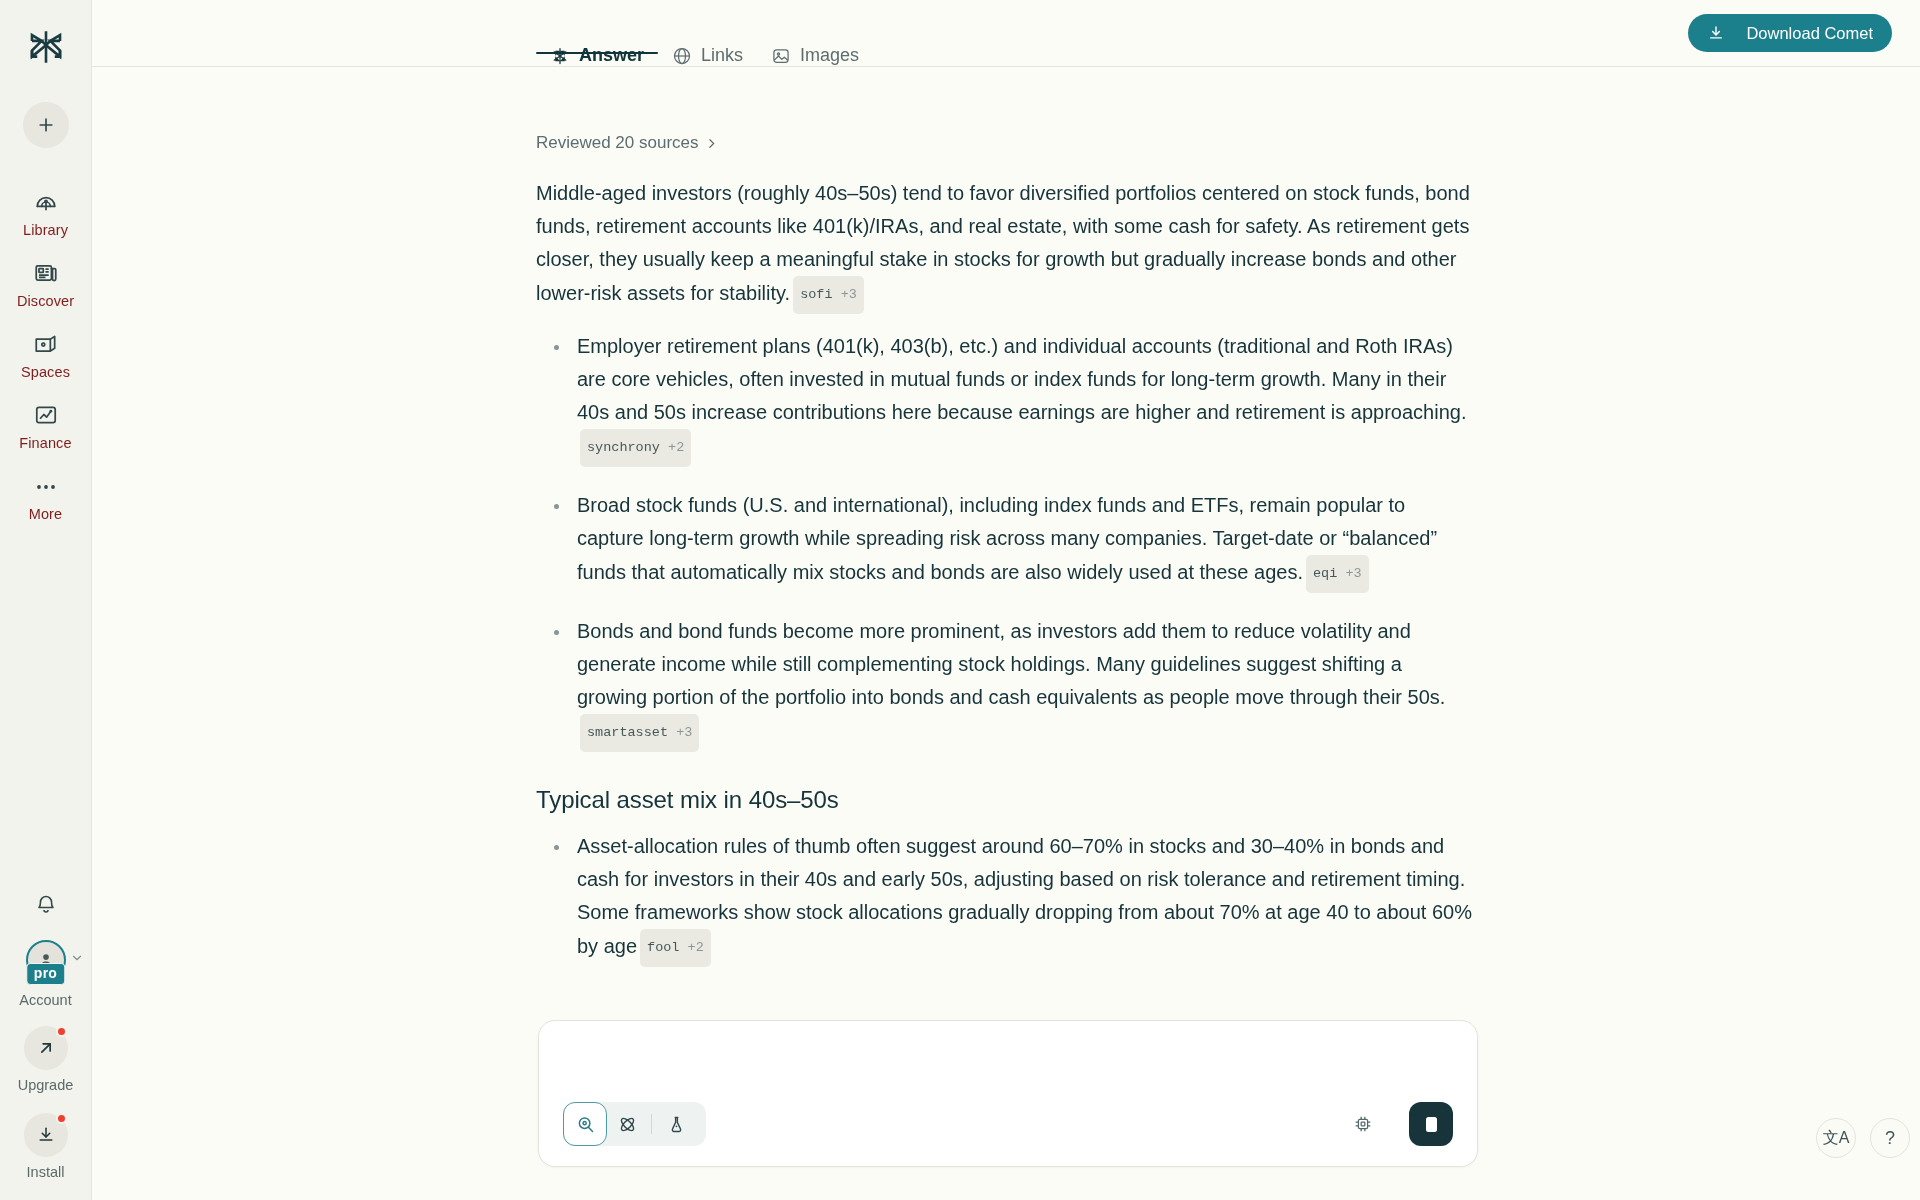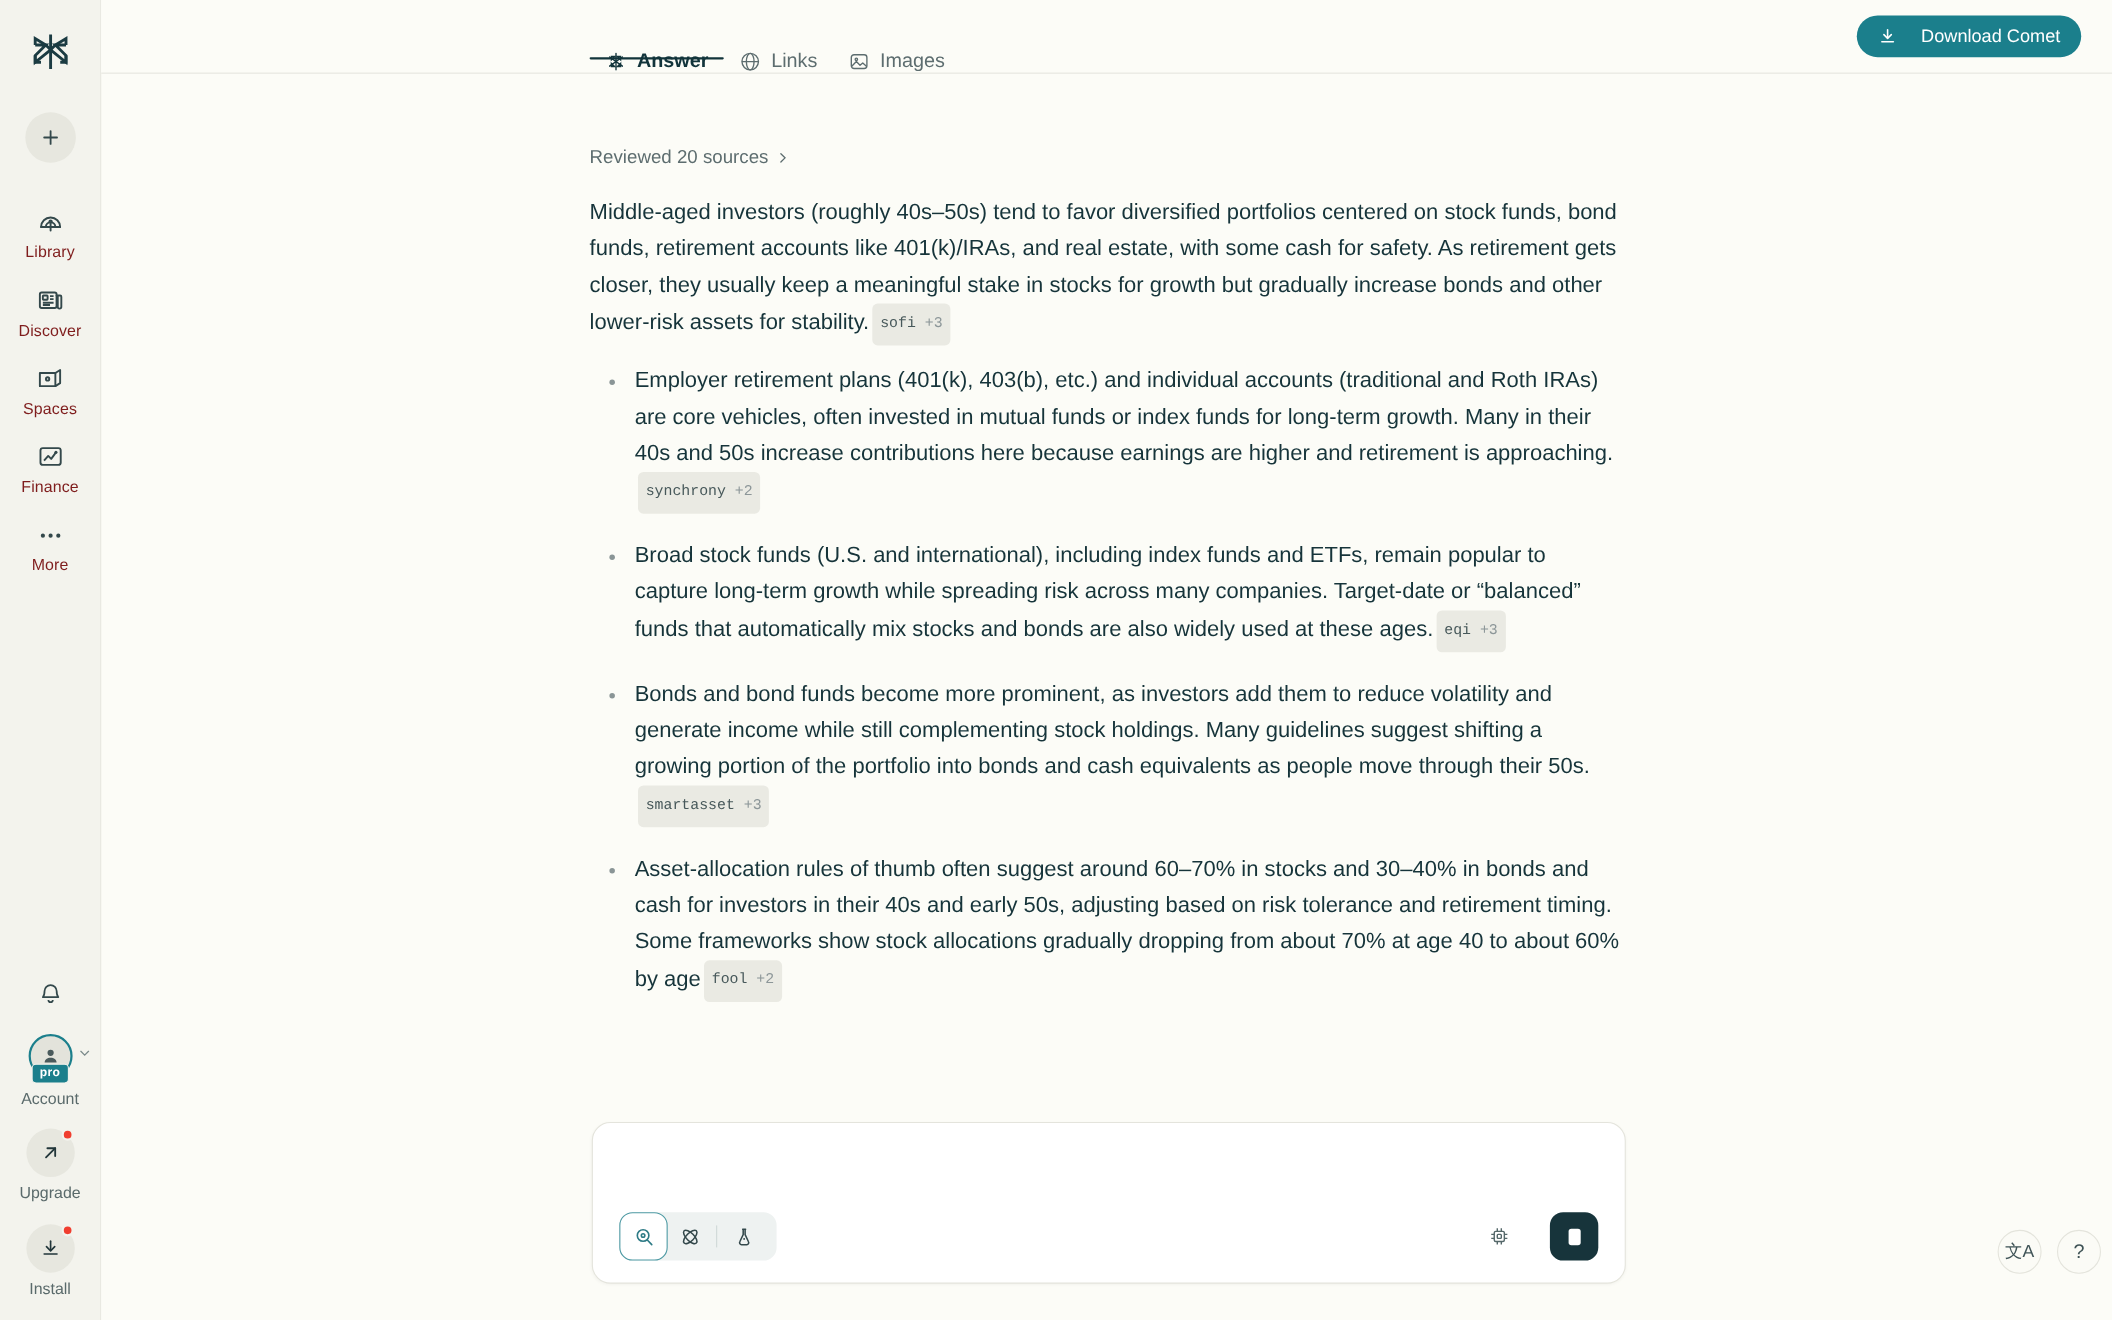--- a/index.html
+++ b/index.html
@@ -49,21 +49,21 @@
   .avatar {
     width: 40px; height: 40px; border-radius: 50%;
     background: #e3e3db;
     border: 2px solid #1b7f8c;
     display: flex; align-items: center; justify-content: center;
     position: relative;
   }
   .pro-badge {
     position: absolute; bottom: -7px; left: 50%; transform: translateX(-50%);
     background: #1b7f8c; color: #fff;
-    font-size: 11px; font-weight: bold;
+    font-size: 14px; font-weight: bold;
     padding: 1px 7px 2px 7px; border-radius: 4px;
     letter-spacing: .3px;
     line-height: 1.2;
     border: 1.5px solid #f3f3ed;
   }
   .chev { position: absolute; right: -18px; top: 50%; transform: translateY(-50%); }
   .acct-label { margin-top: 12px; font-size: 14.5px; color: #5a6a6b; }
   .circ-btn {
     position: relative;
     width: 44px; height: 44px; border-radius: 50%;
@@ -466,20 +466,21 @@
         <span>Employer retirement plans (401(k), 403(b), etc.) and individual accounts (traditional and Roth IRAs) are core vehicles, often invested in mutual funds or index funds for long-term growth. Many in their 40s and 50s increase contributions here because earnings are higher and retirement is approaching.</span><span class="cite"><span>synchrony</span> <span class="plus">+2</span></span>
       </li>
       <li>
         <span>Broad stock funds (U.S. and international), including index funds and ETFs, remain popular to capture long-term growth while spreading risk across many companies. Target-date or “balanced” funds that automatically mix stocks and bonds are also widely used at these ages.</span><span class="cite"><span>eqi</span> <span class="plus">+3</span></span>
       </li>
       <li>
         <span>Bonds and bond funds become more prominent, as investors add them to reduce volatility and generate income while still complementing stock holdings. Many guidelines suggest shifting a growing portion of the portfolio into bonds and cash equivalents as people move through their 50s.</span><span class="cite"><span>smartasset</span> <span class="plus">+3</span></span>
       </li>
     </ul>
 
+    <h2 class="sec">Typical asset mix in 40s–50s</h2>
 
     <ul class="blist">
       <li>
         <span>Asset-allocation rules of thumb often suggest around 60–70% in stocks and 30–40% in bonds and cash for investors in their 40s and early 50s, adjusting based on risk tolerance and retirement timing. Some frameworks show stock allocations gradually dropping from about 70% at age 40 to about 60% by age</span><span class="cite"><span>fool</span> <span class="plus">+2</span></span>
       </li>
     </ul>
 
     <div class="scroll-down">
       <svg width="18" height="18" viewBox="0 0 24 24" fill="none" stroke="#3f5356" stroke-width="1.7" stroke-linecap="round" stroke-linejoin="round">
         <path d="M12 4v15"></path>

